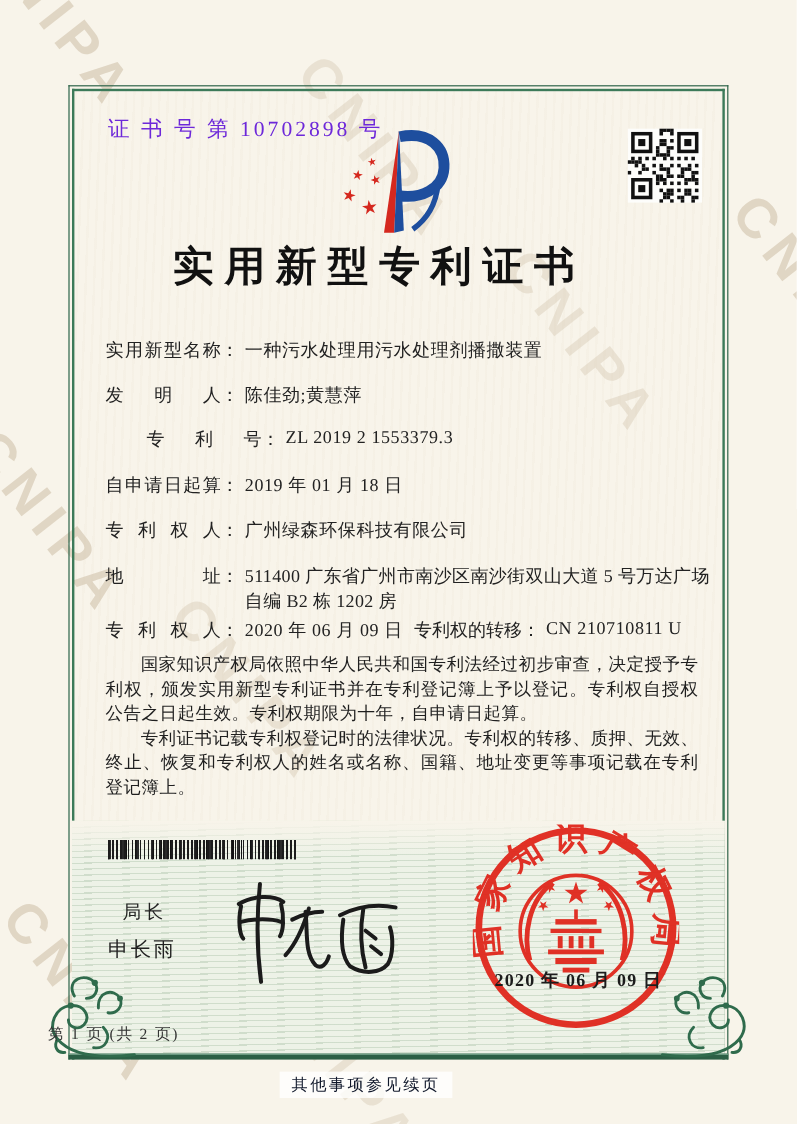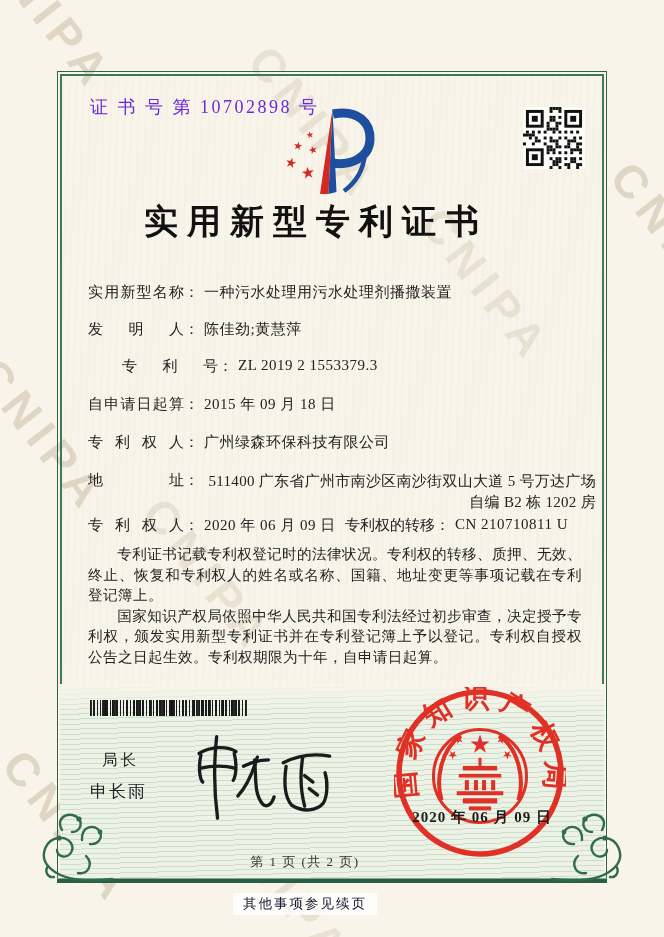--- a/index.html
+++ b/index.html
@@ -46,21 +46,21 @@
   .cert-no{position:absolute; left:90px; top:95px; font-size:18px; letter-spacing:2.5px; color:#6d28d9;}
   .title{
     position:absolute; left:0; top:199px; width:632px; text-align:center;
     font-size:34px; font-weight:bold; letter-spacing:9px; color:#111;
   }
   .fields{position:absolute; left:88px; top:0; width:500px; font-size:15px; color:#222;}
   .frow{position:absolute; left:0; white-space:nowrap;}
   .f-label{display:inline-block; width:96px; text-align:justify; text-align-last:justify; vertical-align:top;}
   .colon{display:inline-block; width:15px; vertical-align:top;}
   .f-val{display:inline-block; margin-left:5px; vertical-align:top; letter-spacing:0.5px;}
-  .addr-val{display:inline-block; margin-left:5px; vertical-align:top; width:392px; white-space:normal; letter-spacing:0.3px; line-height:21px;text-align:right;}
+  .addr-val{display:inline-block; margin-left:5px; vertical-align:top; width:392px; white-space:normal; letter-spacing:0.3px; line-height:21px;}
   .sub{position:absolute; left:257px; top:0; white-space:nowrap;}
   .sub .f-label{width:90px;}
   .legal{
     position:absolute; left:88px; top:544px; width:494px;
     font-size:14.6px; line-height:20.6px; text-align:justify; color:#1f1f1f;
   }
   .legal p{margin:0; text-indent:2em; letter-spacing:0.4px;}
   .barcode{
     position:absolute; left:90px; top:700px; width:158px; height:16px;
     background:
@@ -70,21 +70,21 @@
   }
   .sig-title{position:absolute; left:102px; top:750px; font-size:15.5px; letter-spacing:3px; color:#222;}
   .sig-name{position:absolute; left:90px; top:780px; font-size:17px; letter-spacing:2px; color:#222;}
   .signature{position:absolute; left:186px; top:733px;}
   .seal{position:absolute; left:394px; top:687px; width:172px; height:172px; opacity:0.93;}
   .seal-date{
     position:absolute; left:402px; top:808px; width:160px; text-align:center;
     font-size:15px; color:#1c1c1c; letter-spacing:1px; font-weight:bold; white-space:nowrap;
   }
   .page-info{
-    position:absolute; left:40px; top:853px; width:530px; text-align:center;
+    position:absolute; left:40px; top:853px; width:530px; 
     font-size:13px; letter-spacing:1.5px; color:#333;
   }
   .cont-note{position:absolute; left:40px; top:893px; width:530px; text-align:center;}
   .cont-note span{
     display:inline-block; background:rgba(255,255,255,0.78); padding:2px 10px;
     font-size:13.5px; letter-spacing:2px; color:#0f172a;text-align:center;
   }
   .qr{position:absolute; left:523px; top:107px;}
   .logo{position:absolute; left:286px; top:102px;}
 </style>
@@ -286,39 +286,39 @@
     <div class="frow" style="top:283px;">
       <span class="f-label">实用新型名称</span><span class="colon">：</span><span class="f-val">一种污水处理用污水处理剂播撒装置</span>
     </div>
     <div class="frow" style="top:320px;">
       <span class="f-label">发明人</span><span class="colon">：</span><span class="f-val">陈佳劲;黄慧萍</span>
     </div>
     <div class="frow" style="top:357px;margin-left:34px;">
       <span class="f-label">专利号</span><span class="colon">：</span><span class="f-val">ZL 2019 2 1553379.3</span>
     </div>
     <div class="frow" style="top:395px;">
-      <span class="f-label">自申请日起算</span><span class="colon">：</span><span class="f-val">2015 年 09 月 18 日</span>
+      <span class="f-label">自申请日起算</span><span class="colon">：</span><span class="f-val">2019 年 01 月 18 日</span>
     </div>
     <div class="frow" style="top:433px;">
       <span class="f-label">专利权人</span><span class="colon">：</span><span class="f-val">广州绿森环保科技有限公司</span>
     </div>
     <div class="frow" style="top:471px;">
       <span class="f-label">地址</span><span class="colon">：</span><span class="addr-val"><span>511400 广东省广州市南沙区南沙街双山大道 5 号万达广场</span><br><span>自编 B2 栋 1202 房</span></span>
     </div>
     <div class="frow" style="top:516px;">
       <span class="f-label">专利权人</span><span class="colon">：</span><span class="f-val">2020 年 06 月 09 日</span>
       <span class="sub">
         <span class="f-label">专利权的转移</span><span class="colon">：</span><span class="f-val">CN 210710811 U</span>
       </span>
     </div>
   </div>
 
   <div class="legal">
+    <p>国家知识产权局依照中华人民共和国专利法经过初步审查，决定授予专利权，颁发实用新型专利证书并在专利登记簿上予以登记。专利权自授权公告之日起生效。专利权期限为十年，自申请日起算。</p>
     <p>专利证书记载专利权登记时的法律状况。专利权的转移、质押、无效、终止、恢复和专利权人的姓名或名称、国籍、地址变更等事项记载在专利登记簿上。</p>
-    <p>国家知识产权局依照中华人民共和国专利法经过初步审查，决定授予专利权，颁发实用新型专利证书并在专利登记簿上予以登记。专利权自授权公告之日起生效。专利权期限为十年，自申请日起算。</p>
   </div>
 
   <div class="barcode"></div>
 
   <div class="sig-title">局长</div>
   <div class="sig-name">申长雨</div>
   <svg class="signature" width="165" height="88" viewBox="0 0 160 95">
     <g stroke="#1b1b1b" stroke-width="3.6" fill="none" stroke-linecap="round" stroke-linejoin="round">
       <path d="M24,4 C21,32 21,62 25,92"></path>
       <path d="M5,22 C18,14 36,14 45,20"></path>

